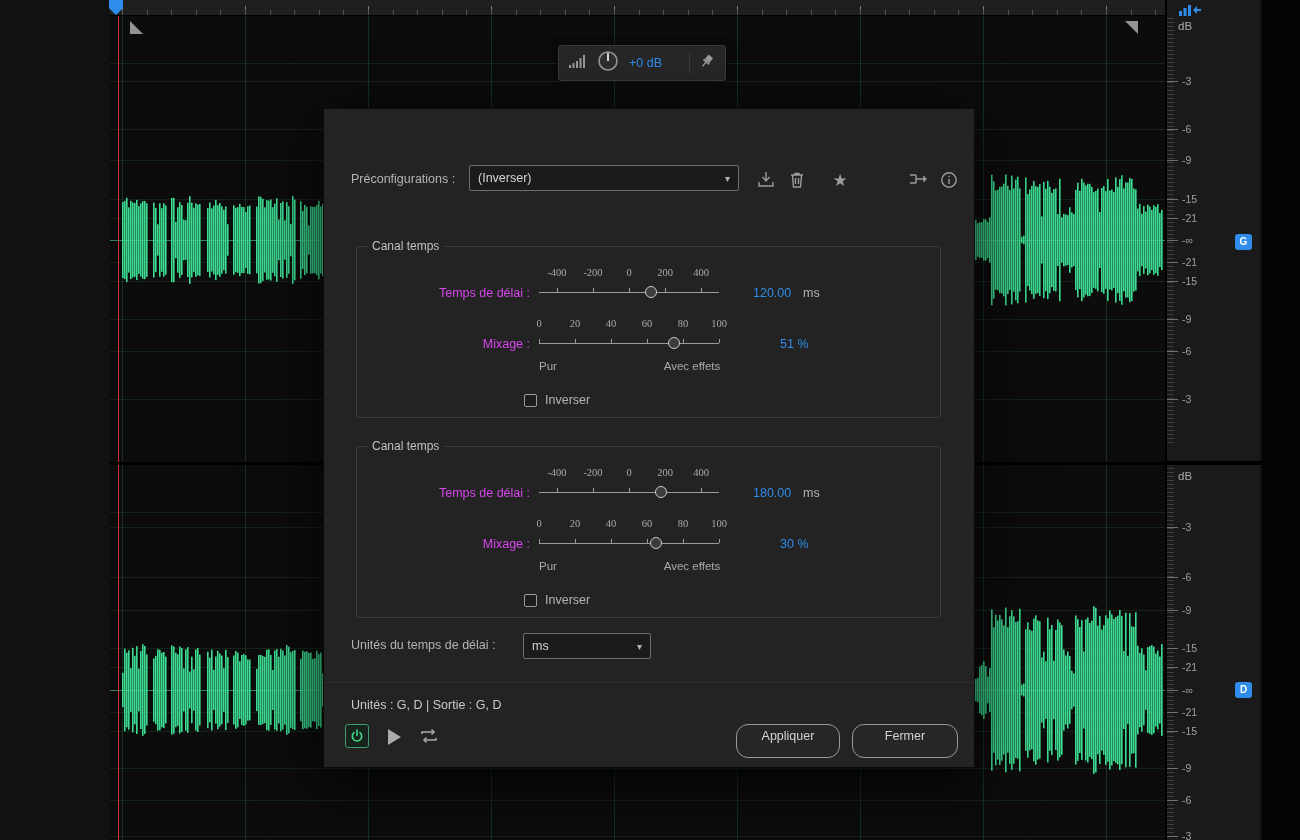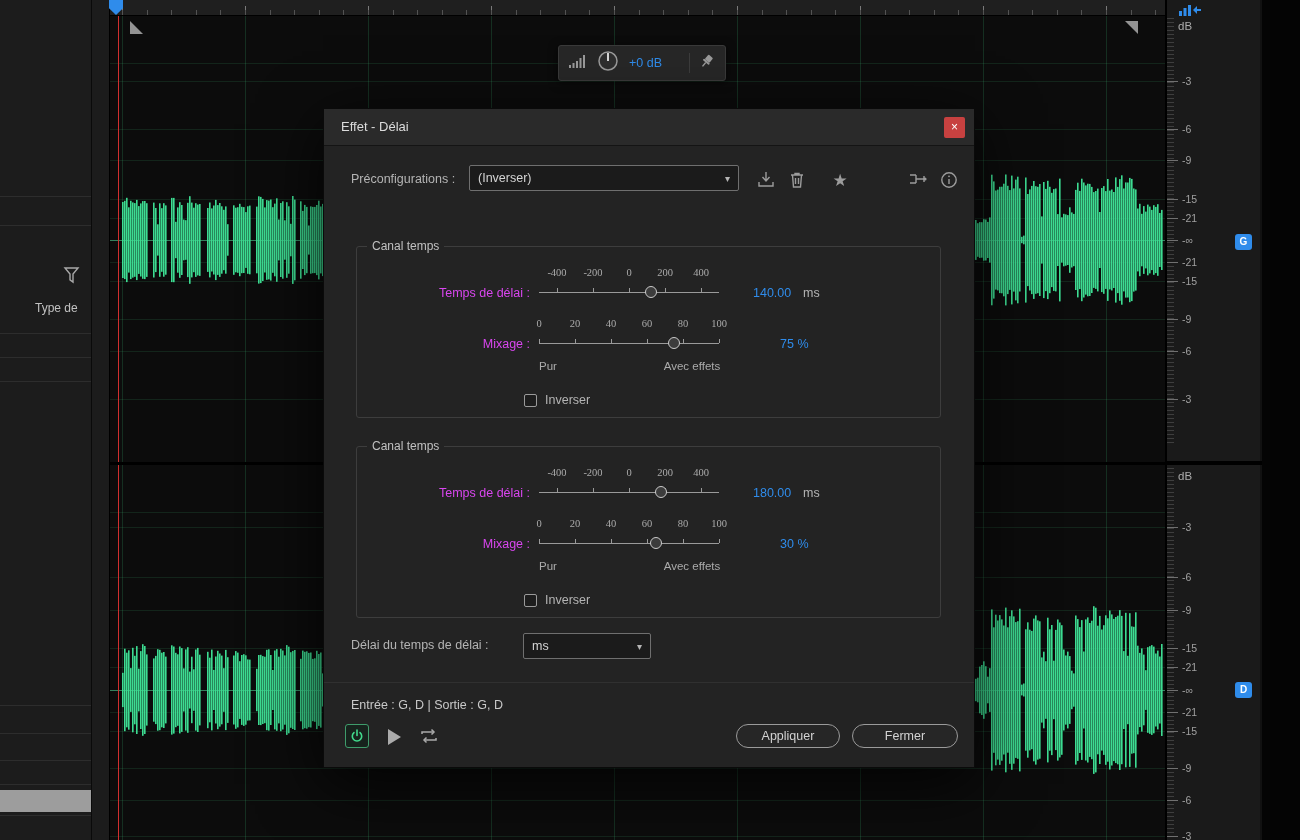--- a/index.html
+++ b/index.html
@@ -101,49 +101,29 @@
        border:1px solid #9a9a9a;border-radius:2px;}
   .chk-label{position:absolute;left:188px;top:146px;}
   .ulabel{position:absolute;left:27px;top:529px;}
   .dlg-div{position:absolute;left:0;top:573px;width:100%;height:1px;background:#303030;}
   .io{position:absolute;left:27px;top:589px;color:#c9c9c9;}
   .pwr{position:absolute;left:21px;top:615px;width:24px;height:24px;border:1px solid #3f9c6b;
        border-radius:3px;background:#17231d;text-align:center;}
   .play{position:absolute;left:64px;top:620px;width:0;height:0;border-left:13px solid #ababab;
         border-top:8px solid transparent;border-bottom:8px solid transparent;}
   .loop-btn{position:absolute;left:94px;top:617px;width:22px;height:20px;color:#ababab;}
-  .btn{position:absolute;top:615px;height:24px;border:1px solid #9a9a9a;border-radius:12px;
+  .btn{position:absolute;top:615px;height:34px;border:1px solid #9a9a9a;border-radius:12px;
        background:#262626;color:#d2d2d2;font-size:12.5px;text-align:center;line-height:23px;}
   #btn-apply{left:412px;width:104px;} #btn-close{left:528px;width:106px;}
 </style>
 </head>
 <body>
 
 <div class="screen">
 
-  <div class="left-panel">
-    <div class="lp-vline"></div>
-    <div class="lp-line" style="top:196px"></div>
-    <div class="lp-line" style="top:225px"></div>
-    <div class="lp-line" style="top:333px"></div>
-    <div class="lp-line" style="top:357px"></div>
-    <div class="lp-line" style="top:381px"></div>
-    <div class="lp-line" style="top:705px"></div>
-    <div class="lp-line" style="top:733px"></div>
-    <div class="lp-line" style="top:760px"></div>
-    <div class="lp-line" style="top:784px"></div>
-    <div class="lp-line" style="top:815px"></div>
-    <div class="filter-icon">
-      <svg width="20" height="20" viewBox="0 0 20 20">
-          <path d="M3 3h13l-5 6v8l-3-2.2V9z" fill="none" stroke="#a8a8a8" stroke-width="1.4"></path>
-        </svg>
-    </div>
-    <div class="lp-label">Type de</div>
-    <div class="lp-gray"></div>
-  </div>
 
   <div class="wave-area">
     <div class="timeline">
       <div class="cti"></div>
     </div>
     <div class="wave-content">
       <div id="grid">
           <div class="vline" style="left: 12px;"></div>
           <div class="vline" style="left: 135px;"></div>
           <div class="vline" style="left: 258px;"></div>
@@ -641,24 +621,20 @@
       <div class="rlabel" style="top: 794px;">-6</div>
       <div class="rtick" style="top: 800px;"></div>
       <div class="rlabel" style="top: 393px;">-3</div>
       <div class="rtick" style="top: 399px;"></div>
       <div class="rlabel" style="top: 830px;">-3</div>
       <div class="rtick" style="top: 836px;"></div>
     </div>
   <div class="right-black"></div>
 
   <div class="dlg">
-    <div class="dlg-title">
-      <span class="t">Effet - Délai</span>
-      <div class="dlg-close">×</div>
-    </div>
 
     <span class="plabel">Préconfigurations :</span>
     <div class="combo" id="preset-combo">
       <span>(Inverser)</span>
       <span class="chev">▾</span>
     </div>
     <div class="icon-btn" style="left:431px">
       <svg width="20" height="20" viewBox="0 0 20 20" fill="none" stroke="#9c9c9c" stroke-width="1.4">
           <path d="M10 2v8M6.5 7l3.5 4 3.5-4"></path>
           <path d="M3 12v4h14v-4"></path>
@@ -697,21 +673,21 @@
         </div>
         <div class="track">
           <i class="tk" style="left:10%"></i>
             <i class="tk" style="left:30%"></i>
             <i class="tk" style="left:50%"></i>
             <i class="tk" style="left:70%"></i>
             <i class="tk" style="left:90%"></i>
           <div class="thumb" style="left: 62%;"></div>
         </div>
       </div>
-      <span class="gval delay-val">140.00</span>
+      <span class="gval delay-val">120.00</span>
       <span class="gunit">ms</span>
 
       <span class="glabel mix-label">Mixage :</span>
       <div class="slider mix">
         <div class="tlabels">
           <span style="left:0%">0</span>
           <span style="left:20%">20</span>
           <span style="left:40%">40</span>
           <span style="left:60%">60</span>
           <span style="left:80%">80</span>
@@ -720,21 +696,21 @@
         <div class="track">
           <i class="tk" style="left:0%"></i>
             <i class="tk" style="left:20%"></i>
             <i class="tk" style="left:40%"></i>
             <i class="tk" style="left:60%"></i>
             <i class="tk" style="left:80%"></i>
             <i class="tk" style="left:100%"></i>
           <div class="thumb" style="left: 75%;"></div>
         </div>
       </div>
-      <span class="gval mix-val">75 %</span>
+      <span class="gval mix-val">51 %</span>
       <span class="sub sub-pur">Pur</span>
       <span class="sub sub-fx">Avec effets</span>
 
       <span class="chk"></span>
       <span class="chk-label">Inverser</span>
     </div>
 
     <div class="group" id="grp-right">
       <span class="gtitle">Canal temps</span>
       <span class="glabel delay-label">Temps de délai :</span>
@@ -779,28 +755,28 @@
         </div>
       </div>
       <span class="gval mix-val">30 %</span>
       <span class="sub sub-pur">Pur</span>
       <span class="sub sub-fx">Avec effets</span>
 
       <span class="chk"></span>
       <span class="chk-label">Inverser</span>
     </div>
 
-    <span class="ulabel">Délai du temps de délai :</span>
+    <span class="ulabel">Unités du temps de délai :</span>
     <div class="combo" id="units-combo">
       <span>ms</span>
       <span class="chev">▾</span>
     </div>
 
     <div class="dlg-div"></div>
-    <div class="io">Entrée : G, D | Sortie : G, D</div>
+    <div class="io">Unités : G, D | Sortie : G, D</div>
 
     <div class="pwr">
       <svg width="16" height="16" viewBox="0 0 18 18" style="margin-top:3px">
           <path d="M5.6 5.2a5.3 5.3 0 1 0 6.8 0" fill="none" stroke="#41d98c" stroke-width="1.8" stroke-linecap="round"></path>
           <line x1="9" y1="2.2" x2="9" y2="8.5" stroke="#41d98c" stroke-width="1.8" stroke-linecap="round"></line>
         </svg>
     </div>
     <div class="play"></div>
     <div class="loop-btn">
       <svg width="22" height="20" viewBox="0 0 22 20" fill="none" stroke="#ababab" stroke-width="1.5">

